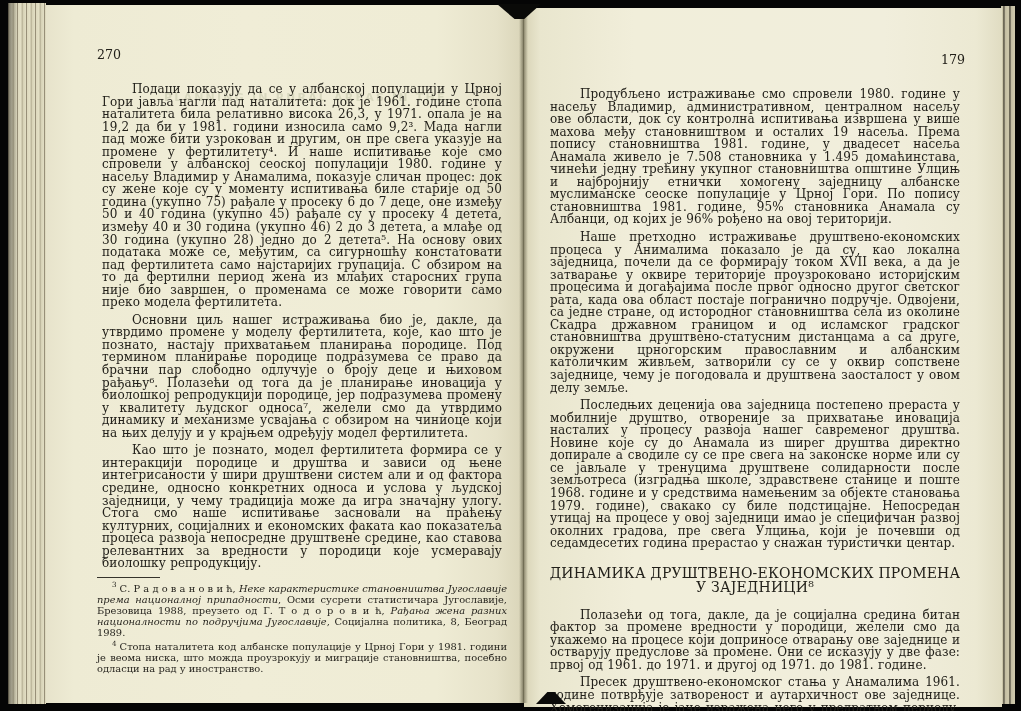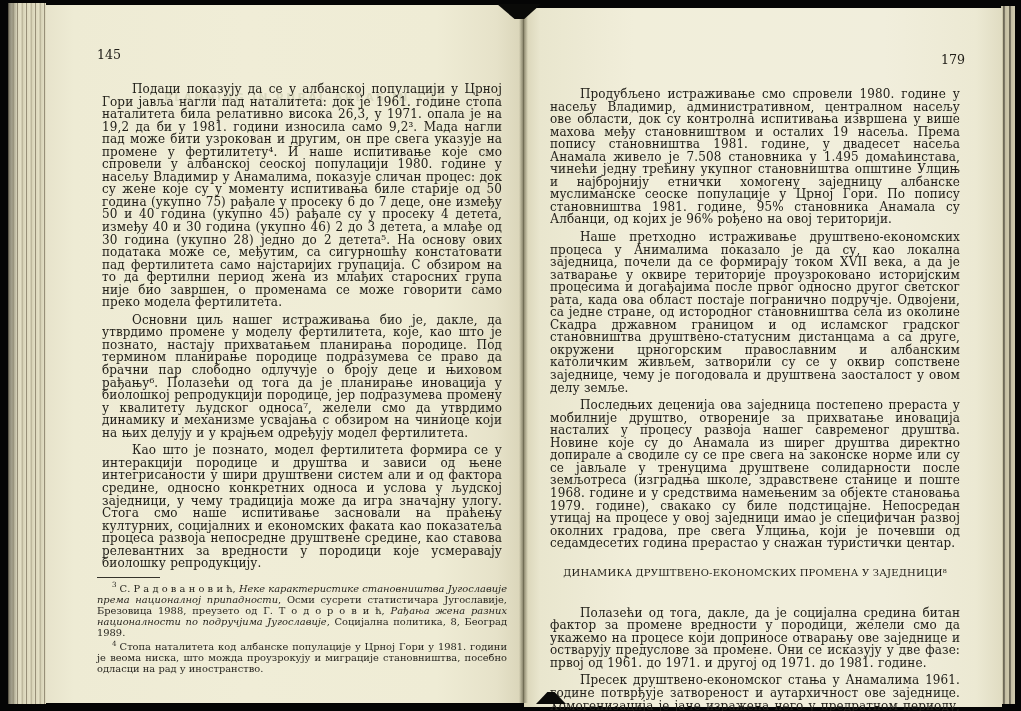--- a/index.html
+++ b/index.html
@@ -43,22 +43,22 @@
   #left-text{left:51px;right:17px;top:42px;}
   #right-text{left:21px;right:37px;top:44px;}
   .pagenum{font-size:12.6px;margin:0 0 21px 0;}
   .pagenum.right{text-align:right;}
   p.body{
     font-size:12px;line-height:12.55px;margin:5px;
     text-align:justify;text-indent:30px;
     letter-spacing:0.1px;word-spacing:0.4px;
   }
   .heading{
-    font-size:10px;font-weight:normal;text-align:center;
-    margin:16px 0 27px 0;letter-spacing:0.2px;line-height:14px;
+    font-size:14px;font-weight:normal;text-align:center;
+    margin:16px 0 15px 0;letter-spacing:0.2px;line-height:14px;
   }
   .fnsep{width:63px;height:0;border-top:1.7px solid #35332b;margin:7px 0 5px 0;}
   p.fn{
     font-size:9.9px;line-height:11.1px;margin:3px 0 0 0;
     text-align:justify;text-indent:15px;color:#27251f;
   }
   p.fn sup.fnm{font-size:7.2px;margin-right:3px;line-height:0;}
   .seg-i{font-style:italic;}
   #ghost-header{
     position:absolute;left:118px;top:86px;
@@ -69,21 +69,21 @@
 </style>
 </head>
 <body>
 
 <div id="edge-left"></div>
 <div id="edge-right"></div>
 
 <div id="left-page" class="page">
   <div id="ghost-header">PLANNING IN RURAL AREAS IN THE</div>
   <div class="textblock" id="left-text">
-    <p class="pagenum">145</p>
+    <p class="pagenum">270</p>
     <p class="body">Подаци показују да се у албанској популацији у Црној Гори јавља нагли пад наталитета: док је 1961. године стопа наталитета била релативно висока 26,3, у 1971. опала је на 19,2 да би у 1981. години износила само 9,2³. Мада нагли пад може бити узрокован и другим, он пре свега указује на промене у фертилитету⁴. И наше испитивање које смо спровели у албанској сеоској популацији 1980. године у насељу Владимир у Анамалима, показује сличан процес: док су жене које су у моменту испитивања биле старије од 50 година (укупно 75) рађале у просеку 6 до 7 деце, оне између 50 и 40 година (укупно 45) рађале су у просеку 4 детета, између 40 и 30 година (укупно 46) 2 до 3 детета, а млађе од 30 година (укупно 28) једно до 2 детета⁵. На основу ових података може се, међутим, са сигурношћу констатовати пад фертилитета само најстаријих групација. С обзиром на то да фертилни период жена из млађих старосних група није био завршен, о променама се може говорити само преко модела фертилитета.</p>
     <p class="body">Основни циљ нашег истраживања био је, дакле, да утврдимо промене у моделу фертилитета, које, као што је познато, настају прихватањем планирања породице. Под термином планирање породице подразумева се право да брачни пар слободно одлучује о броју деце и њиховом рађању⁶. Полазећи од тога да је планирање иновација у биолошкој репродукцији породице, јер подразумева промену у квалитету људског односа⁷, желели смо да утврдимо динамику и механизме усвајања с обзиром на чиниоце који на њих делују и у крајњем одређују модел фертилитета.</p>
     <p class="body">Као што је познато, модел фертилитета формира се у интеракцији породице и друштва и зависи од њене интегрисаности у шири друштвени систем али и од фактора средине, односно конкретних односа и услова у људској заједници, у чему традиција може да игра значајну улогу. Стога смо наше испитивање засновали на праћењу културних, социјалних и економских факата као показатеља процеса развоја непосредне друштвене средине, као ставова релевантних за вредности у породици које усмеравају биолошку репродукцију.</p>
     <div class="fnsep"></div>
     <p class="fn"><sup class="fnm">3</sup><span><span>С. Р а д о в а н о в и ћ, </span><span class="seg-i">Неке карактеристике становништва Југославије према националној припадности</span><span>, Осми сусрети статистичара Југославије, Брезовица 1988, преузето од Г. Т о д о р о в и ћ, </span><span class="seg-i">Рађања жена разних националности по подручјима Југославије</span><span>, Социјална политика, 8, Београд 1989.</span></span></p>
     <p class="fn"><sup class="fnm">4</sup><span><span>Стопа наталитета код албанске популације у Црној Гори у 1981. години је веома ниска, што можда проузрокују и миграције становништва, посебно одласци на рад у иностранство.</span></span></p>
 
   </div>
 </div>
 

